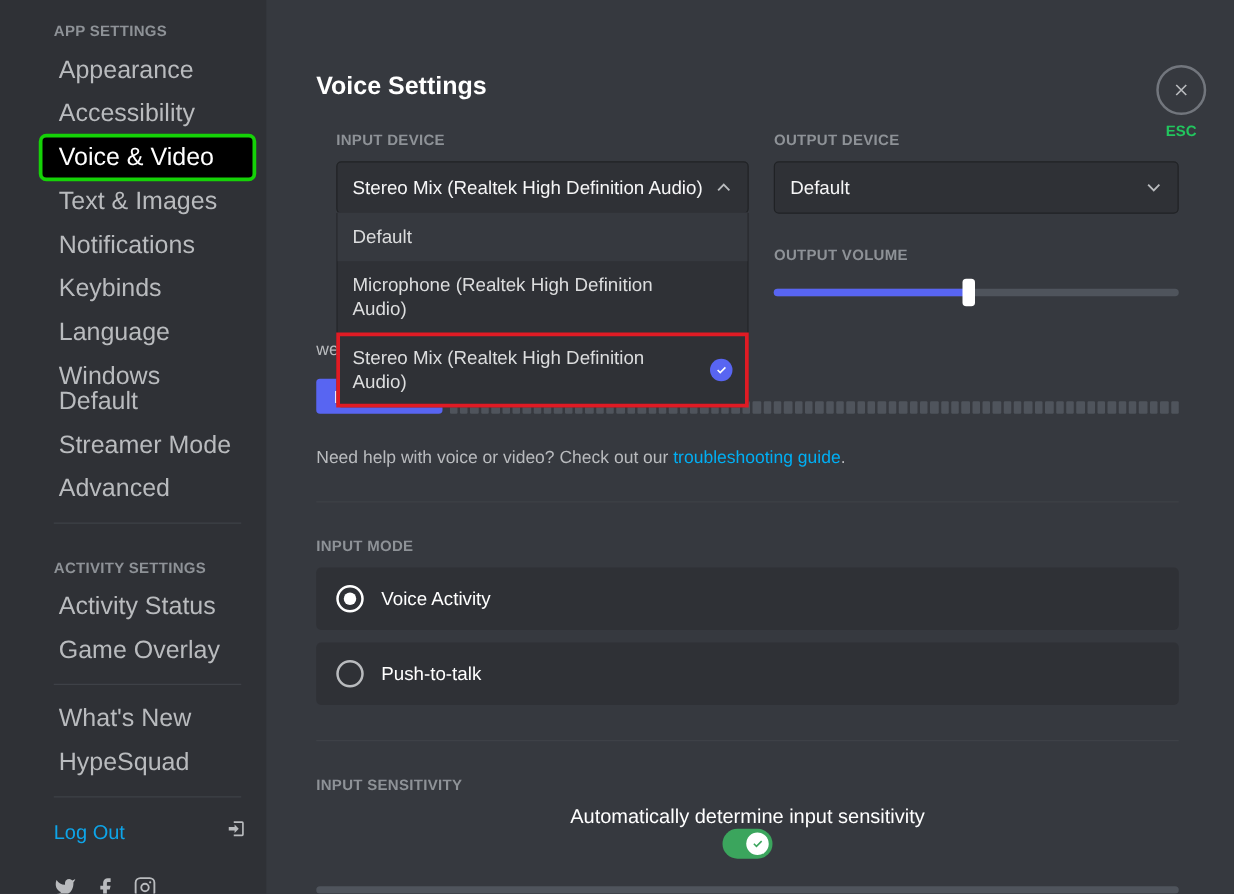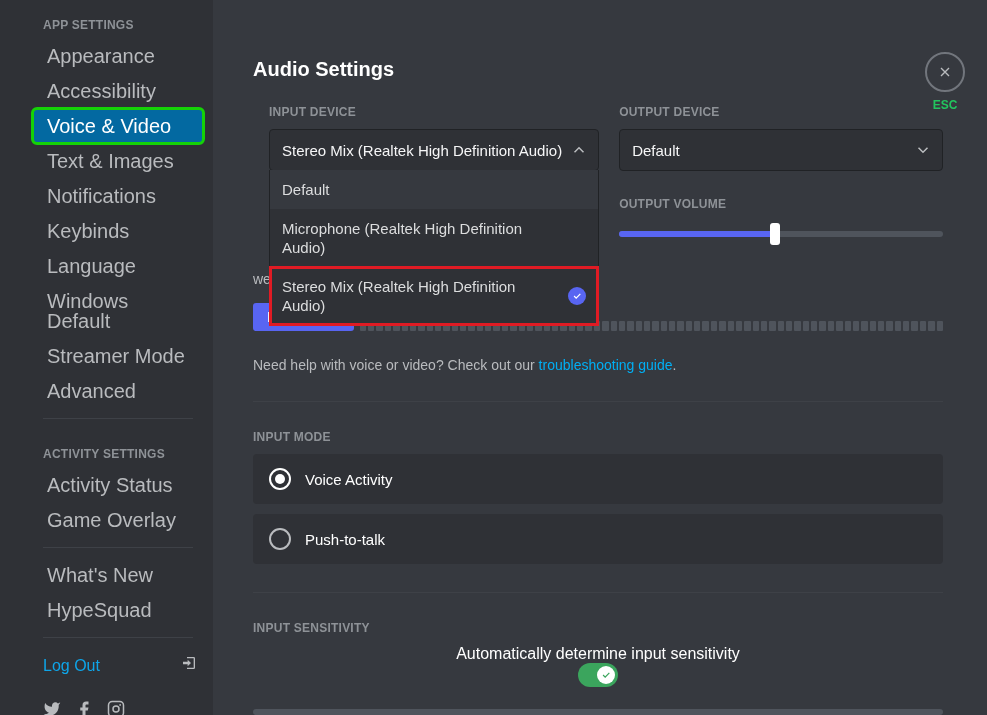--- a/index.html
+++ b/index.html
@@ -1,21 +1,21 @@
 <!DOCTYPE html>
 <html><head>
 <meta charset="utf-8">
 <style>
   html,body{margin:0;padding:0;width:987px;height:715px;background:#36393f;font-family:"Helvetica Neue",Arial,sans-serif;color:#dcddde;overflow:hidden;}
   .app{display:flex;width:100%;height:100%;}
   .sidebar{width:213px;background:#2f3136;padding:0 6px 0 0;box-sizing:border-box;display:flex;flex-direction:column;}
   .sb-scroll{flex:1;overflow:hidden;padding-left:29px;}
   .sb-header{padding:18px 10px 6px 14px;font-size:12px;font-weight:700;color:#8e9297;letter-spacing:0.02em;}
   .sb-item{padding:7px 10px 7px 14px;font-size:20px;color:#b9bbbe;border-radius:4px;cursor:pointer;margin:1px 4px;line-height:20px;}
-  .sb-item.active{background:#0369a1;color:#fff;outline:3px solid #15d207;outline-offset:-1px;}
+  .sb-item.active{background:#000000;color:#fff;outline:3px solid #15d207;outline-offset:-1px;}
   .sb-divider{height:1px;background:#3e4147;margin:10px 14px;}
   .sb-logout{display:flex;align-items:flex-end;justify-content:space-between;padding:7px 10px 7px 14px;font-size:16px;color:#0ea5e9;cursor:pointer;}
   .sb-social{display:flex;gap:14px;padding:18px 14px 8px;color:#b9bbbe;}
   .sb-social svg{width:18px;height:18px;fill:#b9bbbe;}
   .sb-build{padding:0 14px 10px;font-size:12px;line-height:15px;color:#72767d;}
   .main{flex:1;position:relative;padding:20px 44px 0 40px;box-sizing:border-box;overflow:hidden;}
   .title{font-size:20px;font-weight:600;color:#fff;margin:38px 0 24px;}
   .esc{position:absolute;top:52px;right:22px;display:flex;flex-direction:column;align-items:center;color:#b9bbbe;cursor:pointer;}
   .esc-circle{width:36px;height:36px;border:2px solid #72767d;border-radius:50%;display:flex;align-items:center;justify-content:center;}
   .esc-circle svg{width:16px;height:16px;stroke:#b9bbbe;stroke-width:2;}
@@ -108,21 +108,21 @@
   <div class="main">
     <div class="esc">
       <div class="esc-circle">
           <svg viewBox="0 0 24 24">
             <path d="M18 6L6 18M6 6l12 12" fill="none"></path>
           </svg>
         </div>
       <div class="esc-label">ESC</div>
     </div>
 
-    <div class="title">Audio Settings</div>
+    <div class="title">Voice Settings</div>
 
     <div class="row">
       <div class="col">
         <div class="field-label">INPUT DEVICE</div>
         <div class="select-container">
           <div class="select">
             <span style="overflow:hidden;text-overflow:clip;">Stereo Mix (Realtek High Definition Audio)</span>
             <svg viewBox="0 0 24 24">
                 <path d="M6 15l6-6 6 6"></path>
               </svg>

